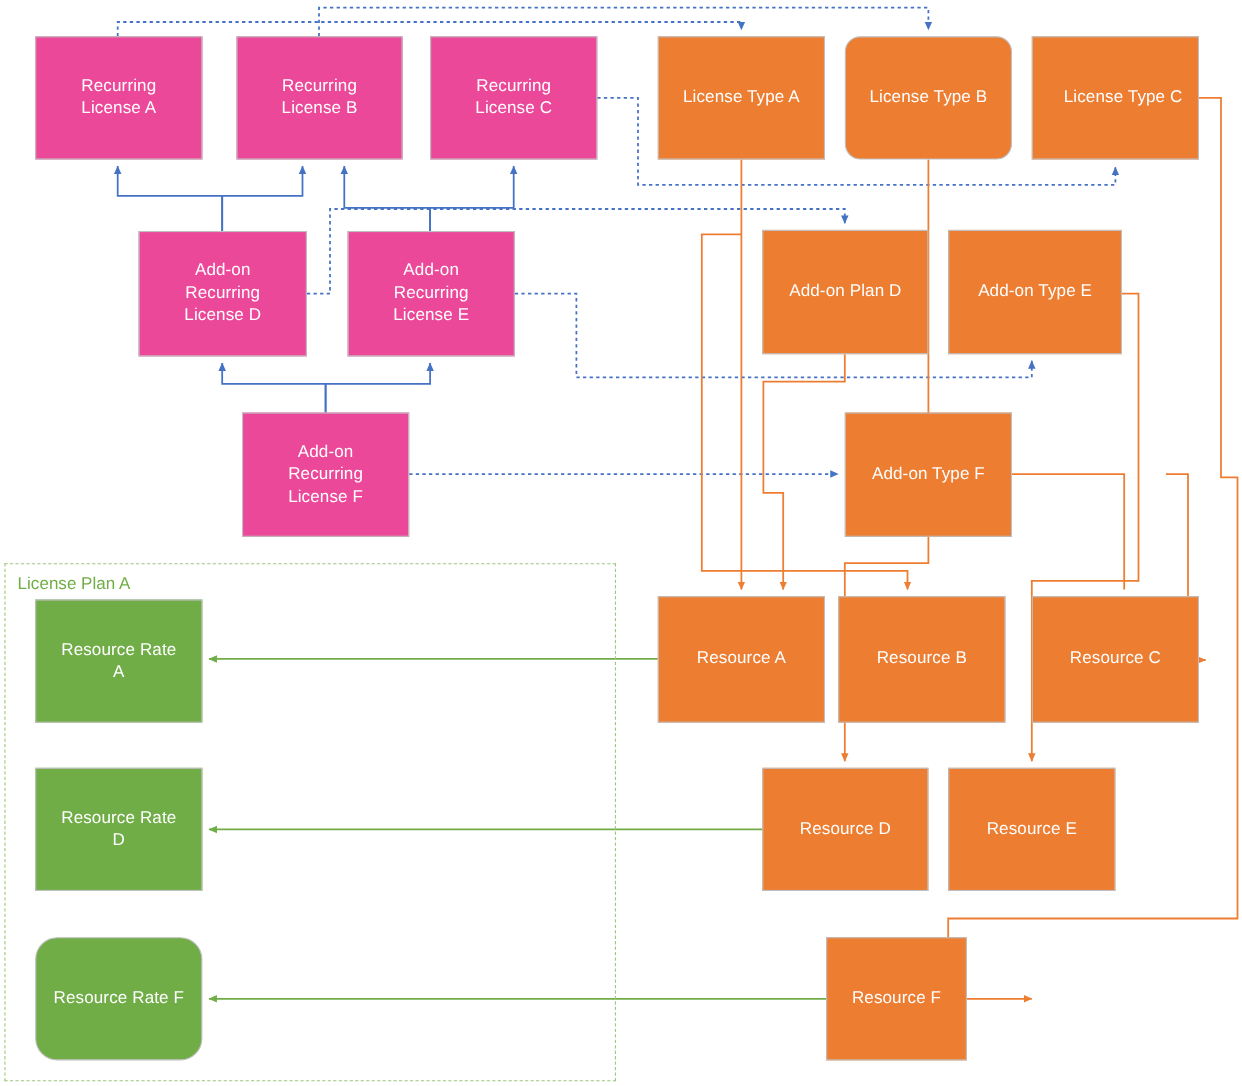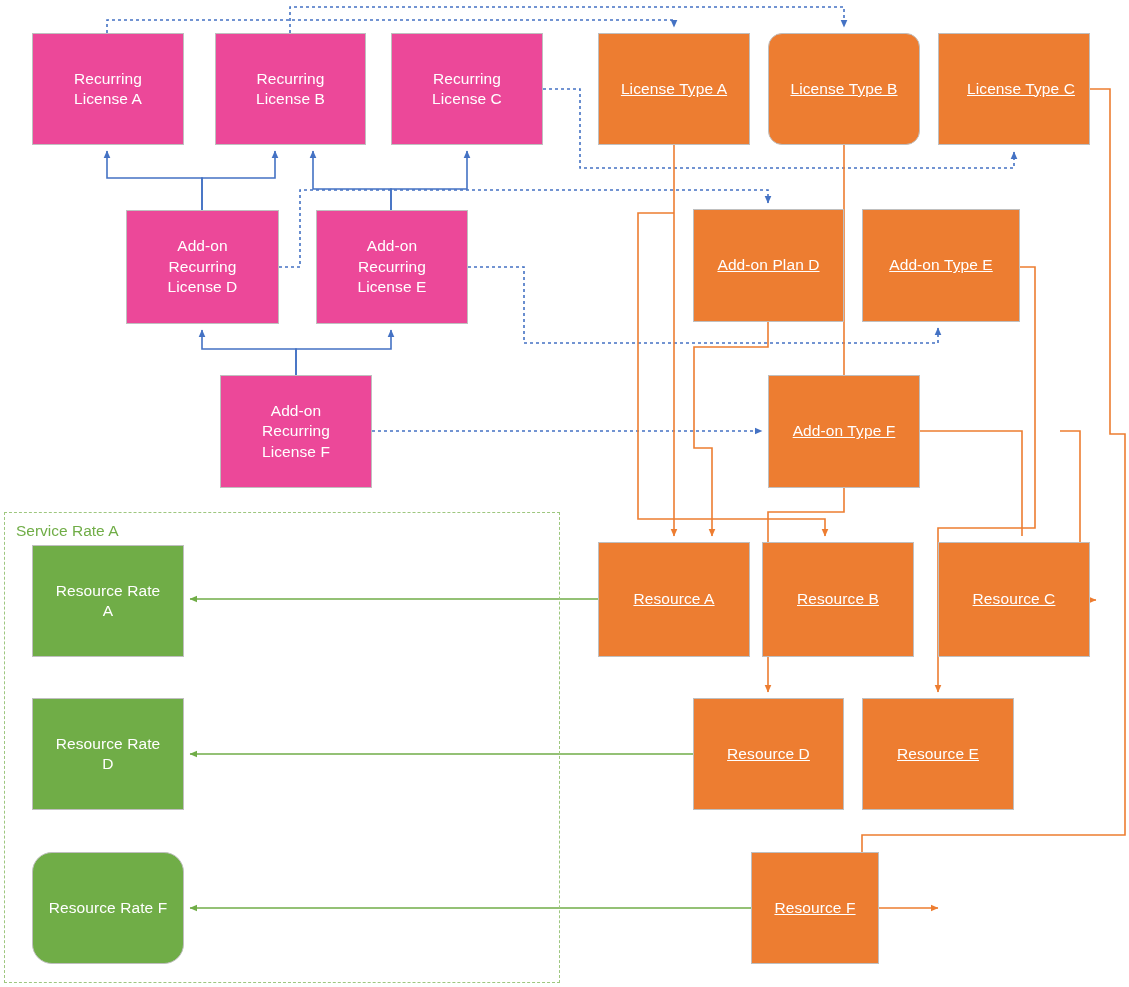--- a/index.html
+++ b/index.html
@@ -34,21 +34,21 @@
     text-align: center;
     color: #ffffff;
     font-size: 15.5px;
     line-height: 1.32;
     border: 1px solid #bfbfbf;
     letter-spacing: 0.1px;
     padding: 2px 4px;
     z-index: 3;
   }
   .node.blue   { background: #ec4899; text-align: center; }
-  .node.orange { background: #ED7D31; text-decoration: underline; }
+  .node.orange { background: #ED7D31; }
   .node.green  { background: #70AD47; }
 
   .group-box {
     position: absolute;
     box-sizing: border-box;
     border: 1px dashed #9ec77f;
     background: transparent;
     z-index: 1;
   }
   .group-label {
@@ -117,21 +117,21 @@
       <path d="M920,431 L1022,431 L1022,536 L1022,536" stroke="#ED7D31"></path>
       <path d="M1060,431 L1080,431 L1080,600 L1096,600" stroke="#ED7D31" marker-end="url(#ah-orange)"></path>
 
       <path d="M598,599 L190,599" stroke="#70AD47" marker-end="url(#ah-green)"></path>
       <path d="M693,754 L190,754" stroke="#70AD47" marker-end="url(#ah-green)"></path>
       <path d="M781,908 L190,908" stroke="#70AD47" marker-end="url(#ah-green)"></path>
     </g>
   </svg>
 
   <div class="group-box" style="left: 4px; top: 512px; width: 556px; height: 471px;"></div>
-  <div class="group-label" style="left: 16px; top: 522px;">Service Rate A</div>
+  <div class="group-label" style="left: 16px; top: 522px;">License Plan A</div>
 
   <div id="node-host">
       <div class="node blue" style="left: 32px; top: 33px; width: 152px; height: 112px;">
         <span style="white-space: pre-line;">Recurring
 License A</span>
       </div>
       <div class="node blue" style="left: 215px; top: 33px; width: 151px; height: 112px;">
         <span style="white-space: pre-line;">Recurring
 License B</span>
       </div>

